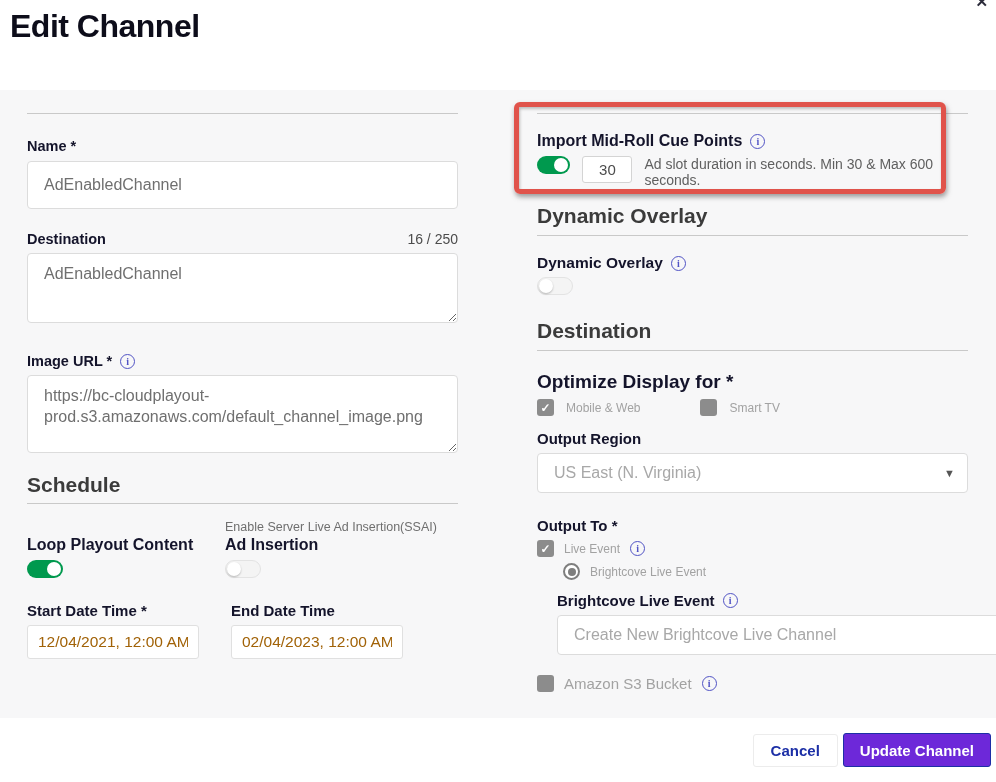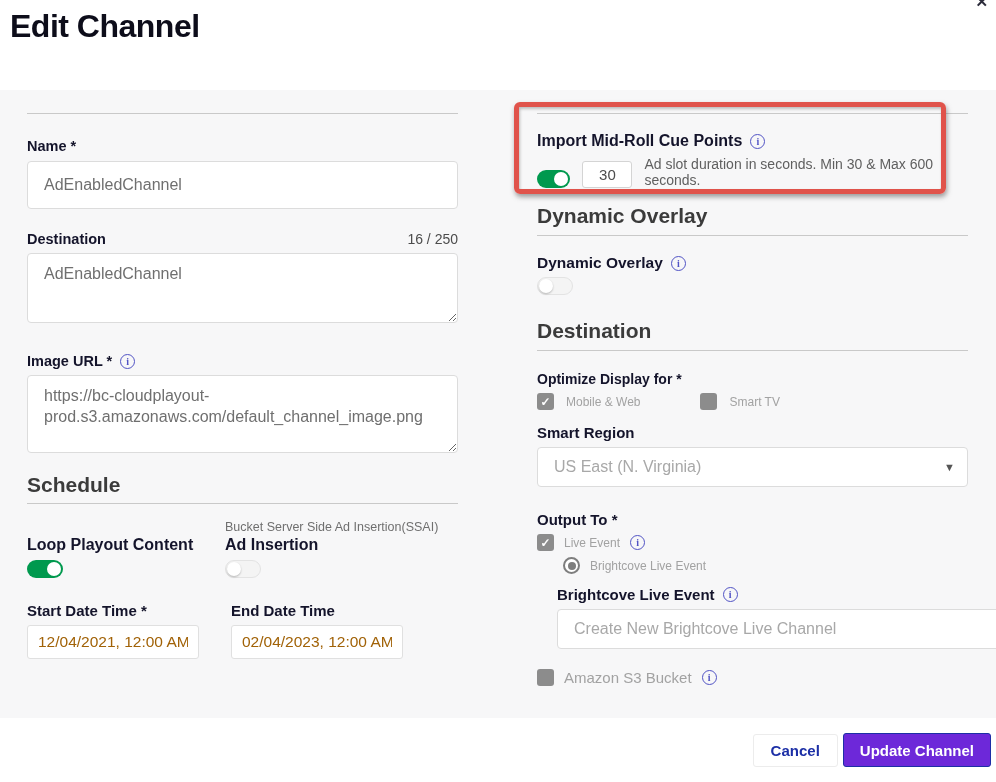--- a/index.html
+++ b/index.html
@@ -45,21 +45,21 @@
   .radio::after { content:""; width:8px; height:8px; border-radius:50%; background:#7e7e7e; }
   .gray-lbl { font-size:12px; color:#a2a2a2; }
   .opt-row { display:flex; align-items:center; gap:10px; }
 
   
   .select { position:relative; width:100%; height:40px; background:#fff; border:1px solid #dcdcdc; border-radius:4px; display:flex; align-items:center; padding:0 34px 0 16px; cursor:pointer; }
   .select .ph { font-size:16px; color:#a8a8a8; white-space:nowrap; overflow:hidden; }
   .select .arrow { position:absolute; right:12px; top:50%; transform:translateY(-50%); font-size:11px; color:#555; }
 
   
-  .mid-row { display:flex; align-items:flex-end; gap:12px; }
+  .mid-row { display:flex; align-items:flex-start; gap:12px; }
   .mid-num { width:50px; height:27px; border:1px solid #d4d4d4; border-radius:3px; background:#fff; text-align:center; font-size:15px; color:#4c4c4c; font-family:"Liberation Sans", sans-serif; outline:none; }
   .mid-help { font-size:14px; color:#5f5f5f; }
 
   
   .annotation { position:absolute; left:514px; top:12px; width:432px; height:92px; border:5px solid #e0534b; border-radius:6px; box-shadow:1px 3px 5px rgba(80,80,80,.55), inset 1px 2px 3px rgba(80,80,80,.35); pointer-events:none; z-index:5; }
 
   
   .sched { display:grid; grid-template-columns:198px 1fr; }
   .dates { display:grid; grid-template-columns:204px 1fr; }
   .date-input { width:172px; height:34px; background:#fff; border:1px solid #e0e0e0; border-radius:3px; padding:12px 10px; font-size:15.5px; color:#a16207; font-family:"Liberation Sans", sans-serif; outline:none; }
@@ -111,21 +111,21 @@
       <div class="h2 mt16">Schedule</div>
       <div class="divider mt6"></div>
 
       <div class="sched mt16">
         <div>
           <div class="gray-sm" style="visibility:hidden;">&nbsp;</div>
           <div class="lbl" style="font-size:16px; margin-top:2px;">Loop Playout Content</div>
           <span class="toggle on mt6"></span>
         </div>
         <div>
-          <div class="gray-sm">Bucket Server Side Ad Insertion(SSAI)</div>
+          <div class="gray-sm">Enable Server Live Ad Insertion(SSAI)</div>
           <div class="lbl" style="font-size:16px; margin-top:2px;">Ad Insertion</div>
           <span class="toggle off mt6"></span>
         </div>
       </div>
 
       <div class="dates mt20">
         <div>
           <div class="lbl" style="font-size:15px;">Start Date Time *</div>
           <input class="date-input mt6" type="text" value="12/04/2021, 12:00 AM" style="">
         </div>
@@ -154,29 +154,29 @@
 
       <div class="lbl-row mt18">
         <span class="lbl" style="font-size:15.5px;">Dynamic Overlay</span>
         <span class="info-icon">i</span>
       </div>
       <span class="toggle off" style="margin-top:5px; display:inline-block;"></span>
 
       <div class="h2 mt20">Destination</div>
       <div class="divider mt7"></div>
 
-      <div class="lbl mt20" style="font-size:14px;">Optimize Display for *</div>
+      <div class="lbl mt20" style="font-size:19px;">Optimize Display for *</div>
       <div class="opt-row mt6" style="gap:12px;">
         <span class="chk">✓</span>
         <span class="gray-lbl">Mobile &amp; Web</span>
         <span class="chk empty" style="margin-left:48px;"></span>
         <span class="gray-lbl">Smart TV</span>
       </div>
 
-      <div class="lbl mt14" style="font-size:15px;">Smart Region</div>
+      <div class="lbl mt14" style="font-size:15px;">Output Region</div>
       <div class="select mt6">
         <span class="ph">US East (N. Virginia)</span>
         <span class="arrow">▼</span>
       </div>
 
       <div class="lbl mt24" style="font-size:15px;">Output To *</div>
       <div class="opt-row mt6">
         <span class="chk">✓</span>
         <span class="gray-lbl">Live Event</span>
         <span class="info-icon">i</span>

